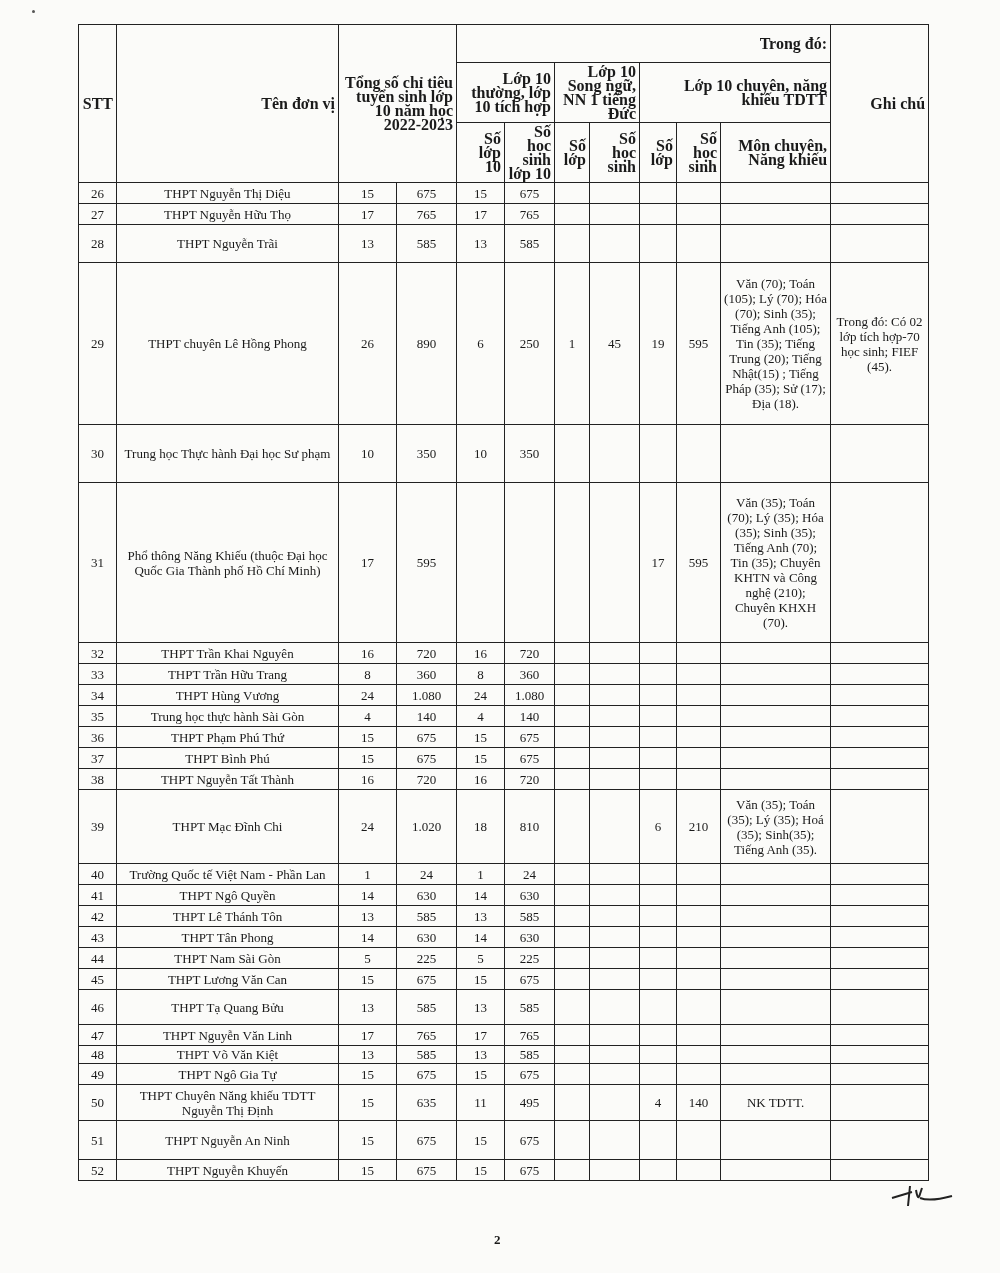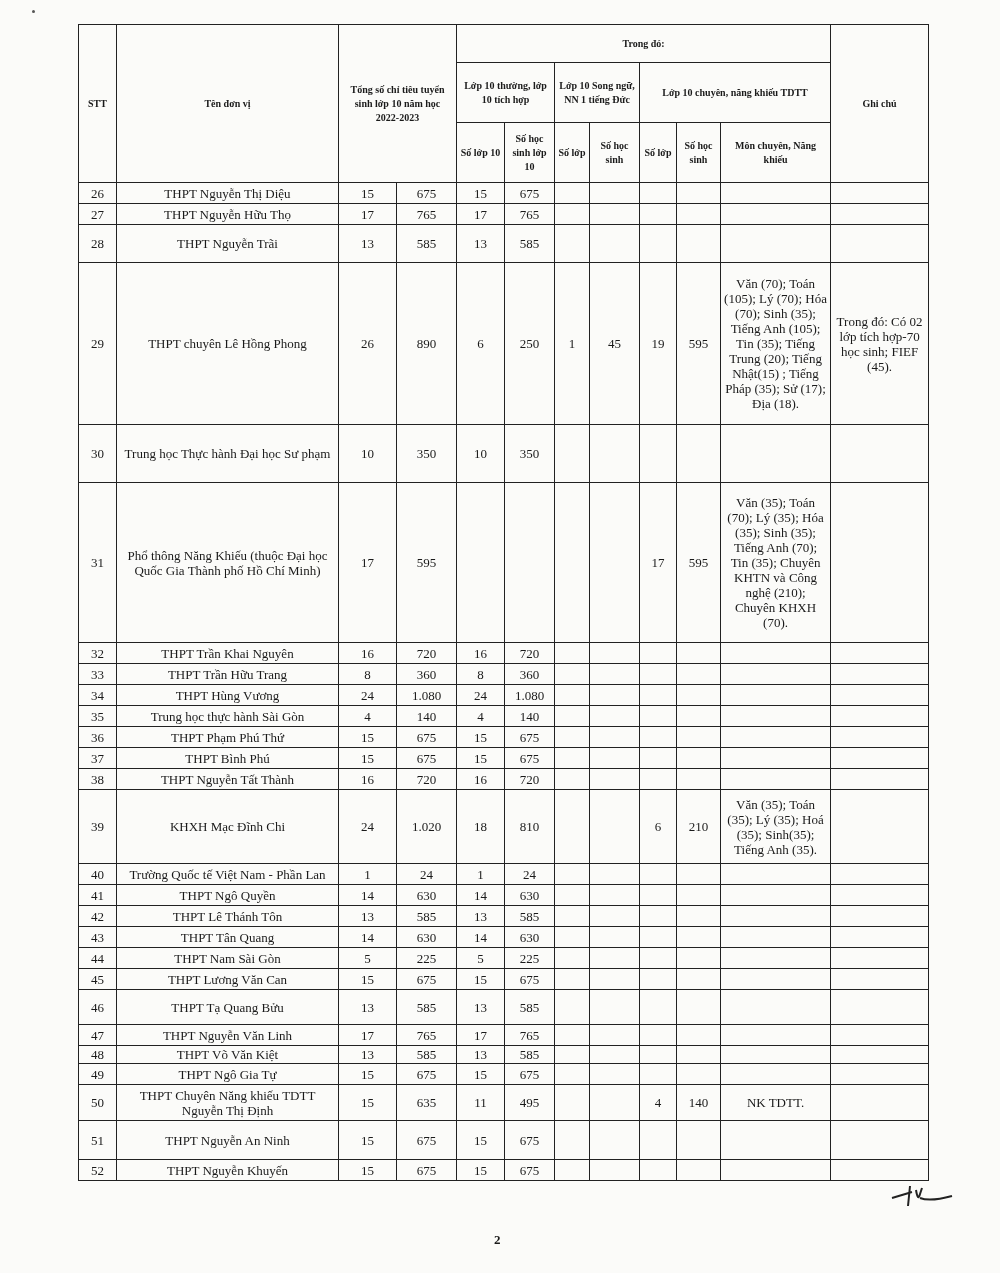--- a/index.html
+++ b/index.html
@@ -3,21 +3,21 @@
 <meta charset="utf-8">
 <style>
   html, body { margin:0; padding:0; background:#f7f7f5; }
   body { width:1000px; height:1273px; position:relative; overflow:hidden;
          font-family:"Liberation Serif", "DejaVu Serif", serif; color:#1a1a1a; }
   .sheet { position:absolute; left:0; top:0; width:1000px; height:1273px; background:#fbfbf9; }
   table.main { position:absolute; left:78px; top:24px; border-collapse:collapse; table-layout:fixed;
                width:850px; }
   table.main td, table.main th { border:1.6px solid #222; padding:1px 3px; text-align:center;
                vertical-align:middle; font-size:13px; line-height:15px; overflow:hidden; }
-  table.main th { font-weight:bold; font-size:10px; line-height:14px; }
+  table.main th { font-weight:bold; font-size:16px; line-height:14px;text-align:right; }
   td.name { text-align:left; padding-left:4px; }
   td.subj { font-size:12.5px; line-height:14.6px; padding:2px 2px; }
   td.note { font-size:12.5px; line-height:14.6px; }
   .page-num { position:absolute; left:494px; top:1232px; font-size:13px; font-weight:bold; }
   .signature { position:absolute; left:890px; top:1180px; }
   .dot { position:absolute; left:32px; top:10px; width:3px; height:3px; background:#555; border-radius:50%; }
 </style>
 </head>
 <body>
 
@@ -240,21 +240,21 @@
           <td>720</td>
           <td></td>
           <td></td>
           <td></td>
           <td></td>
           <td class="subj"></td>
           <td class="note"></td>
         </tr>
         <tr style="height: 74px;">
           <td>39</td>
-          <td class="name">KHXH Mạc Đĩnh Chi</td>
+          <td class="name">THPT Mạc Đĩnh Chi</td>
           <td>24</td>
           <td>1.020</td>
           <td>18</td>
           <td>810</td>
           <td></td>
           <td></td>
           <td>6</td>
           <td>210</td>
           <td class="subj">Văn (35); Toán (35); Lý (35); Hoá (35); Sinh(35); Tiếng Anh (35).</td>
           <td class="note"></td>
@@ -296,21 +296,21 @@
           <td>585</td>
           <td></td>
           <td></td>
           <td></td>
           <td></td>
           <td class="subj"></td>
           <td class="note"></td>
         </tr>
         <tr style="height: 21px;">
           <td>43</td>
-          <td class="name">THPT Tân Quang</td>
+          <td class="name">THPT Tân Phong</td>
           <td>14</td>
           <td>630</td>
           <td>14</td>
           <td>630</td>
           <td></td>
           <td></td>
           <td></td>
           <td></td>
           <td class="subj"></td>
           <td class="note"></td>

